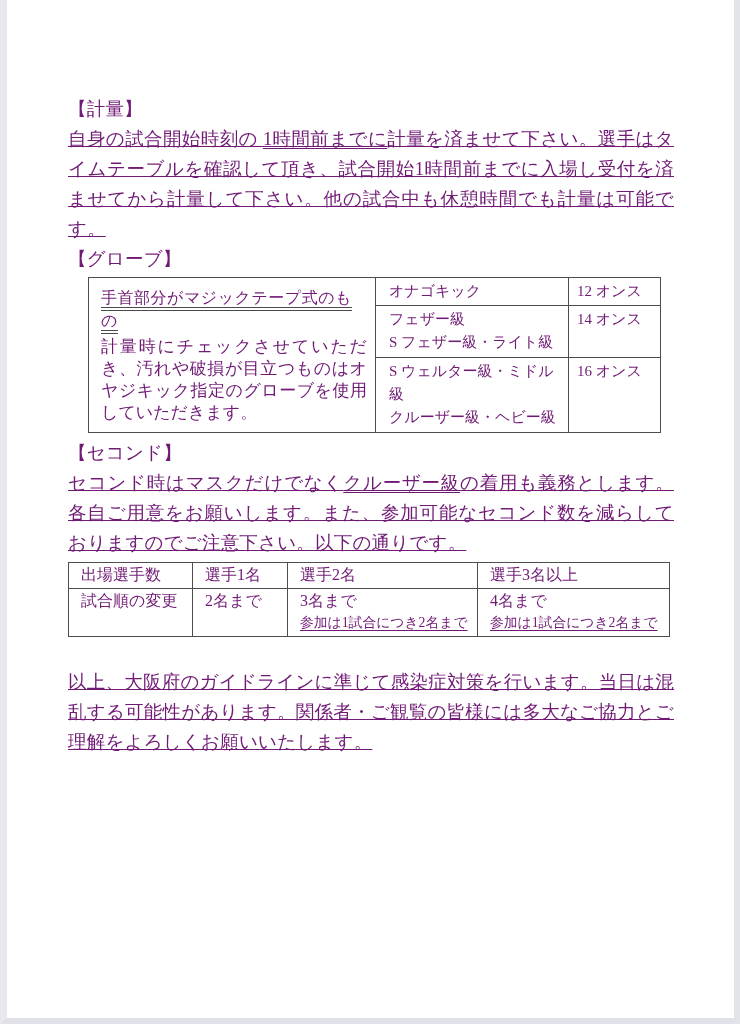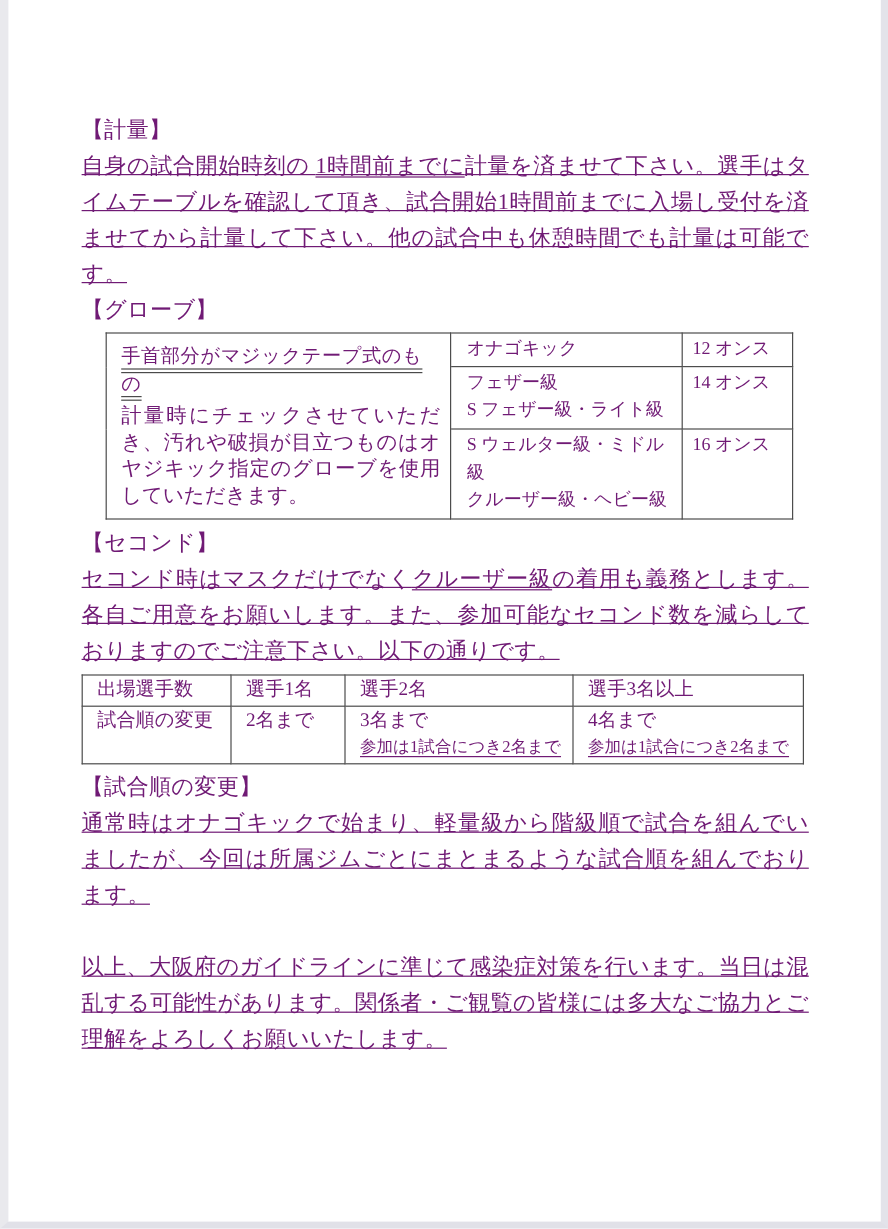--- a/index.html
+++ b/index.html
@@ -182,21 +182,17 @@
           <td>
             <div>4名まで</div>
             <div class="sub u">参加は1試合につき2名まで</div>
           </td>
         </tr>
       </tbody>
         </table>
     </section>
 
 
-    <section>
-      <div class="heading">【試合順の変更】</div>
-      <p class="para">通常時はオナゴキックで始まり、軽量級から階級順で試合を組んでいましたが、今回は所属ジムごとにまとまるような試合順を組んでおります。</p>
-    </section>
 
     <p class="para closing">以上、大阪府のガイドラインに準じて感染症対策を行います。当日は混乱する可能性があります。関係者・ご観覧の皆様には多大なご協力とご理解をよろしくお願いいたします。</p>
 
   </div>
 </div>
 
 </body></html>

